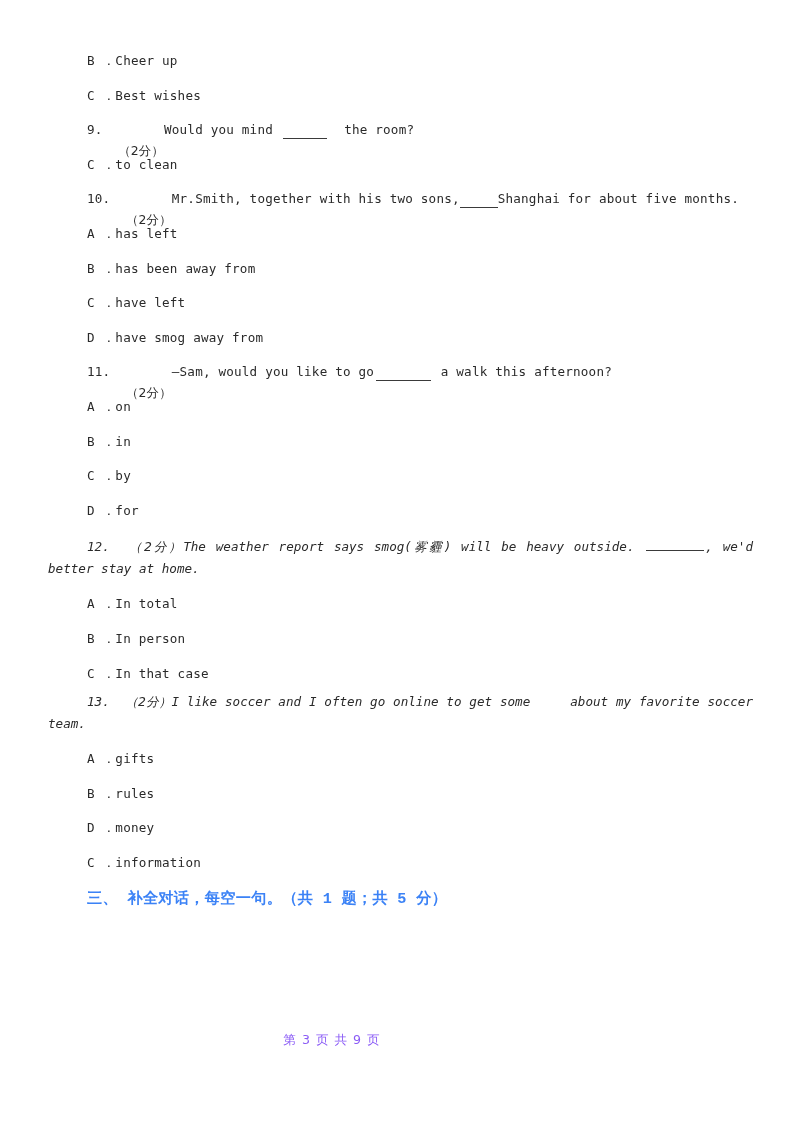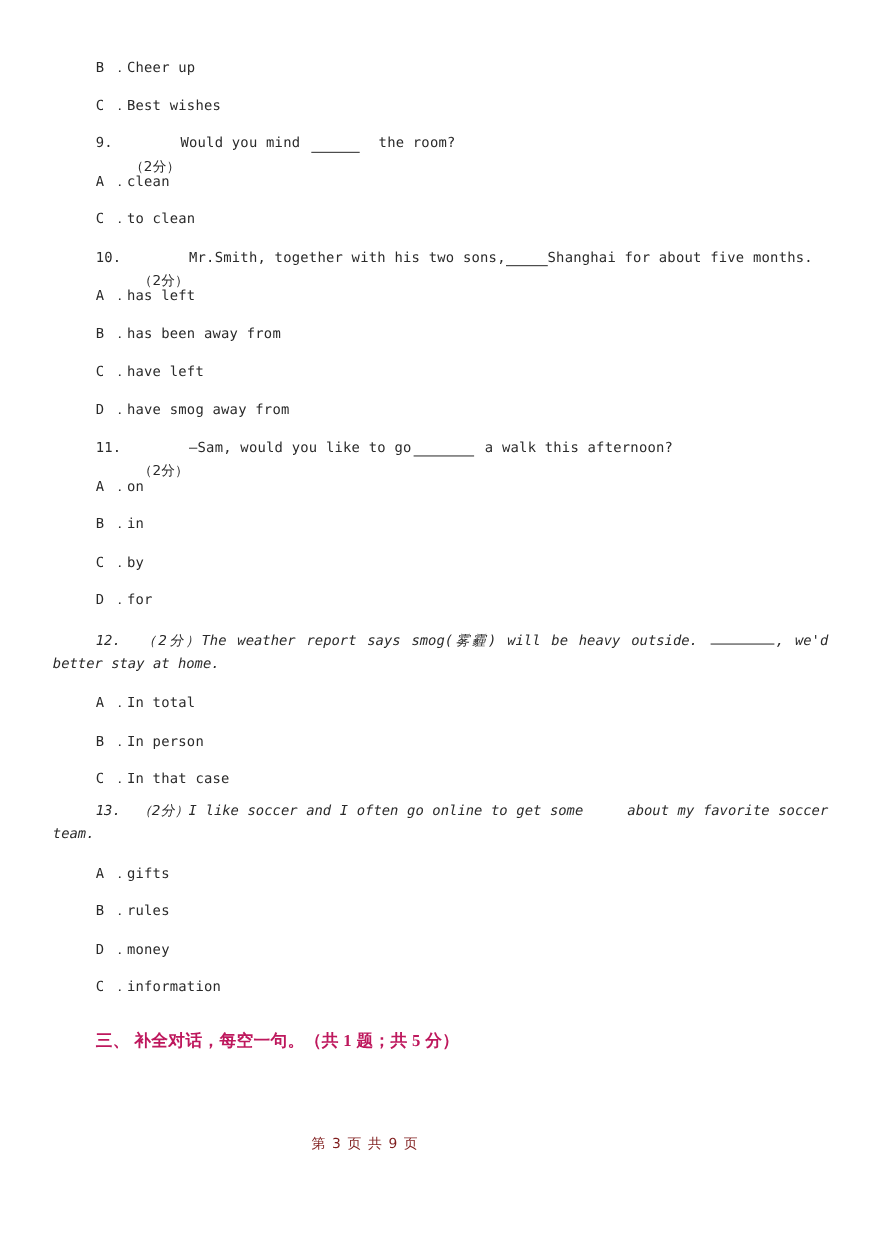--- a/index.html
+++ b/index.html
@@ -98,39 +98,39 @@
 
   .cjk {
     font-family: "DejaVu Sans", "Liberation Sans", sans-serif;
     font-size: 12.4px;
     margin-top: 41px;
   }
 
   
   .section-head {
     margin: 0 0 0 39px;
-    font-family: Liberation Serif, serif;
+    font-family: Liberation Mono, monospace;
     font-weight: bold;
     font-size: 15.2px;
-    color: #be185d;
+    color: #3b82f6;
     letter-spacing: 0.3px;
     height: 34px;
     display: flex;
-    align-items: flex-end;
+    align-items: flex-start;
   }
 
   .footer {
     position: absolute;
     left: 0;
     top: 1032px;
     width: 664px;
     text-align: center;
     font-family: "DejaVu Sans", "Liberation Sans", sans-serif;
     font-size: 12.6px;
-    color: #7f1d1d;
+    color: #8b5cf6;
     letter-spacing: 1px;
   }
 
   .spacer-sm { height: 8px; }
 </style>
 </head>
 <body>
 
 <div class="page">
   <div class="doc-body">
@@ -144,23 +144,20 @@
 
     <div class="q-line">
       <span class="line q-num">9.</span>
       <span class="line">&nbsp;&nbsp;</span>
       <span class="line cjk">（2分）</span>
       <span class="line">Would you mind</span>
       <span class="line">&nbsp;</span>
       <span class="blank w-short"></span>
       <span class="line">&nbsp;&nbsp;</span>
       <span class="line">the room?</span>
-    </div>
-    <div class="opt-line">
-      <span class="line">A ．clean</span>
     </div>
     <div class="opt-line">
       <span class="line">C ．to clean</span>
     </div>
 
     <div class="q-line">
       <span class="line q-num">10.</span>
       <span class="line">&nbsp;&nbsp;</span>
       <span class="line cjk">（2分）</span>
       <span class="line">Mr.Smith, together with his two sons,</span>

